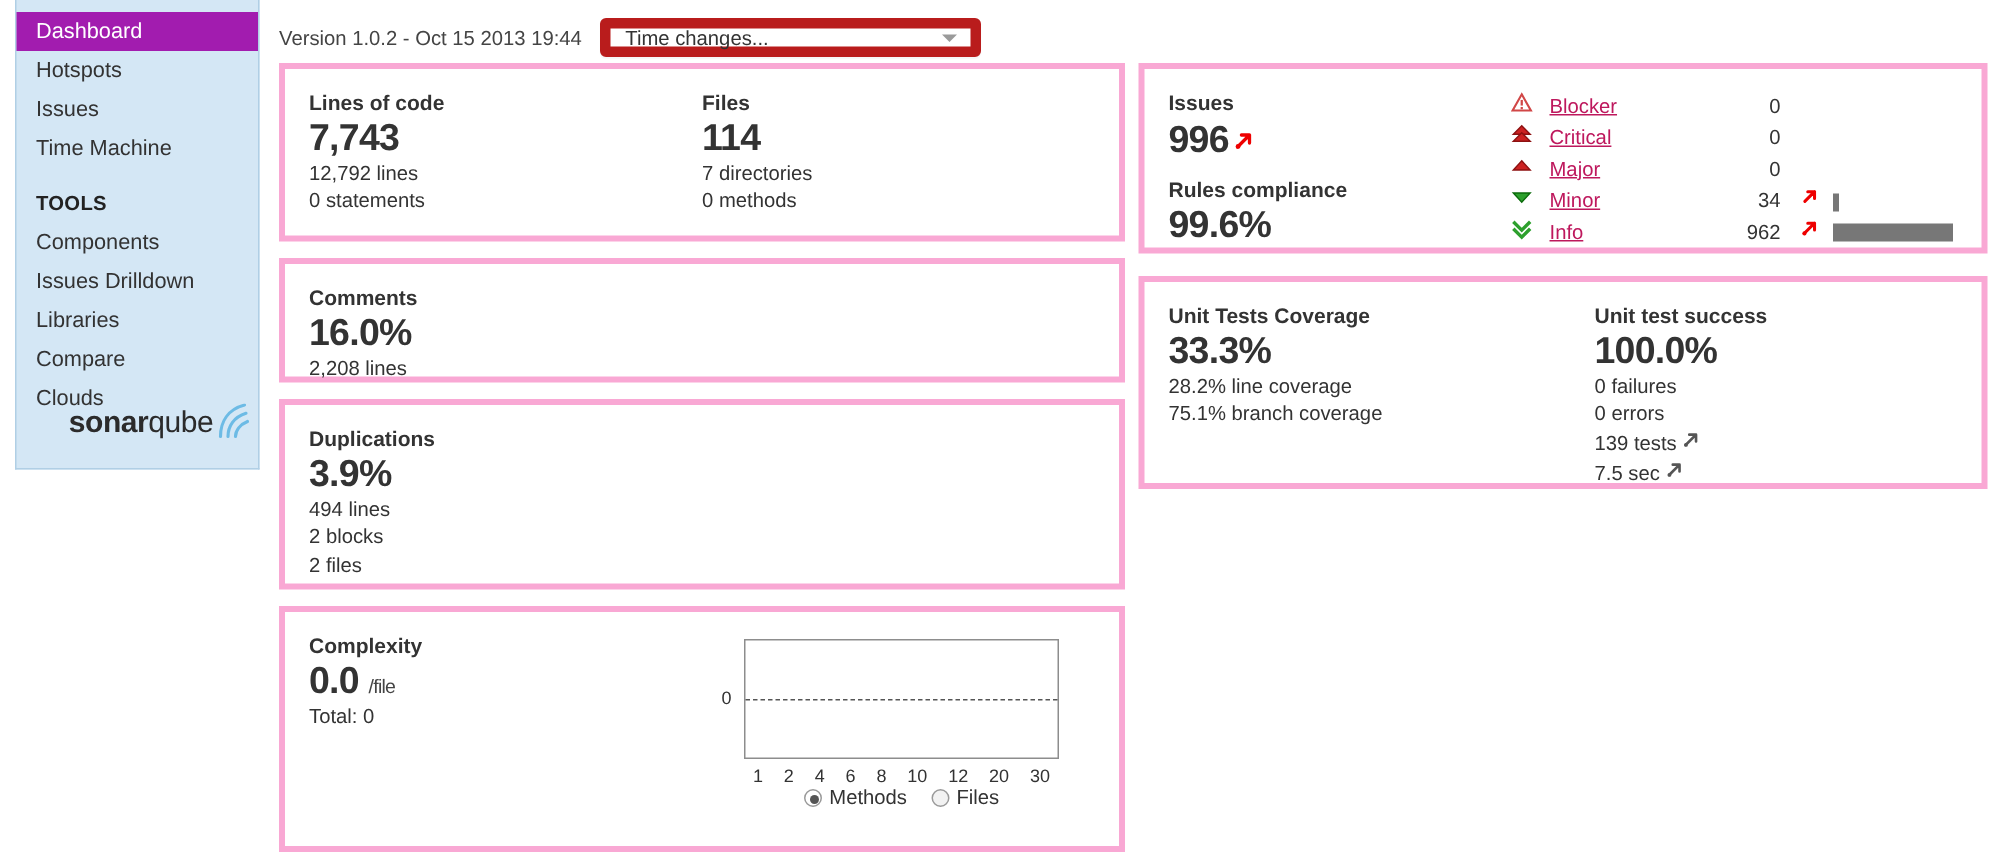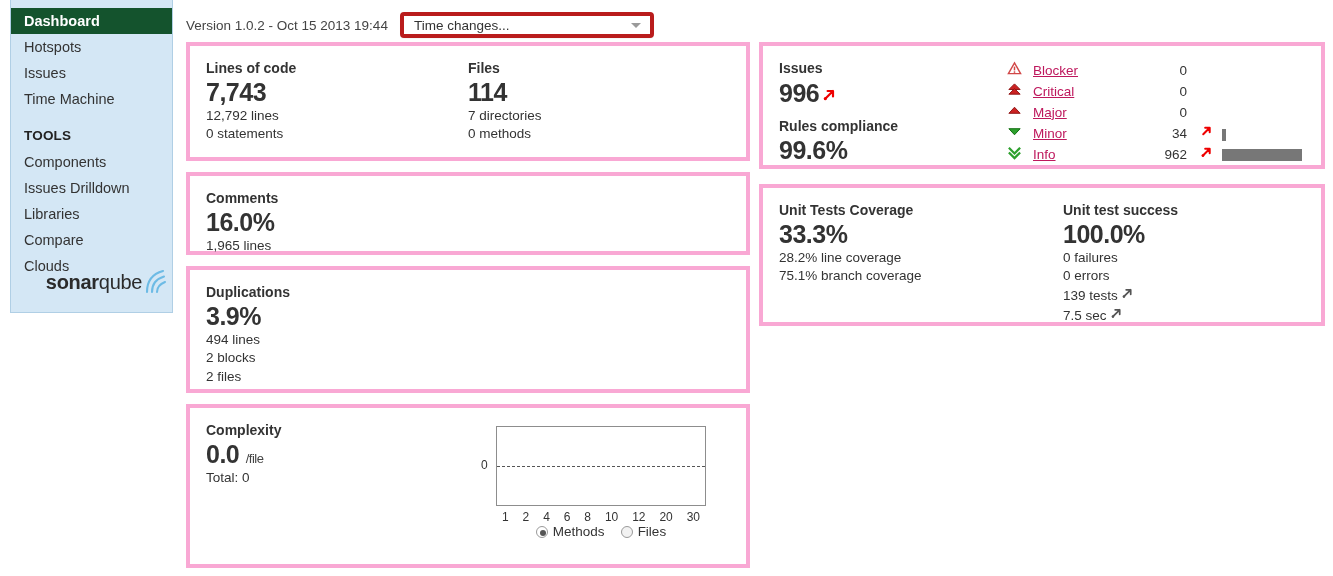--- a/index.html
+++ b/index.html
@@ -25,23 +25,23 @@
     display: block;
     font-size: 14.5px;
     line-height: 14px;
     padding: 6px 0 6px 13px;
     color: #333;
     text-decoration: none;
     cursor: pointer;
     white-space: nowrap;
   }
   .nav-item.active {
-    background: #14532d;
+    background: #a21caf;
     color: #ffffff;
-    font-weight: bold;
+    font-weight: normal;
   }
   .nav-section {
     font-size: 13.5px;
     font-weight: bold;
     color: #222;
     padding: 16px 0 6px 13px;
     letter-spacing: 0.2px;
   }
   #logo-wrap {
     position: absolute; left: 16px; bottom: 14px; width: 100%;
@@ -55,21 +55,21 @@
   
   #topbar {
     position: absolute; left: 186px; top: 12px;
     display: flex; align-items: center; gap: 12px;
   }
   #version-text { font-size: 13.5px; color: #444; white-space: nowrap; }
   #period-select {
     position: relative;
     width: 254px; height: 26px;
     background: #ffffff;
-    border: 4px solid #b91c1c;
+    border: 7px solid #b91c1c;
     border-radius: 4px;
     font-size: 13.5px;
     color: #333;
     display: flex; align-items: center;
     padding: 0 10px;
     cursor: pointer;
     box-shadow: 0 1px 1px rgba(0,0,0,0.04);
   }
   #period-select .caret {
     position: absolute; right: 9px; top: 50%; margin-top: -2px;
@@ -210,21 +210,21 @@
         <div class="p-sub">7 directories</div>
         <div class="p-sub">0 methods</div>
       </div>
     </div>
   </div>
 
   <div class="panel" style="left:186px; top:172px; width:564px; height:83px;">
     <div style="padding:14px 16px;">
       <div class="p-title">Comments</div>
       <div class="p-big">16.0%</div>
-      <div class="p-sub">1,965 lines</div>
+      <div class="p-sub">2,208 lines</div>
     </div>
   </div>
 
   <div class="panel" style="left:186px; top:266px; width:564px; height:127px;">
     <div style="padding:14px 16px;">
       <div class="p-title">Duplications</div>
       <div class="p-big">3.9%</div>
       <div class="p-sub">494 lines</div>
       <div class="p-sub">2 blocks</div>
       <div class="p-sub">2 files</div>

